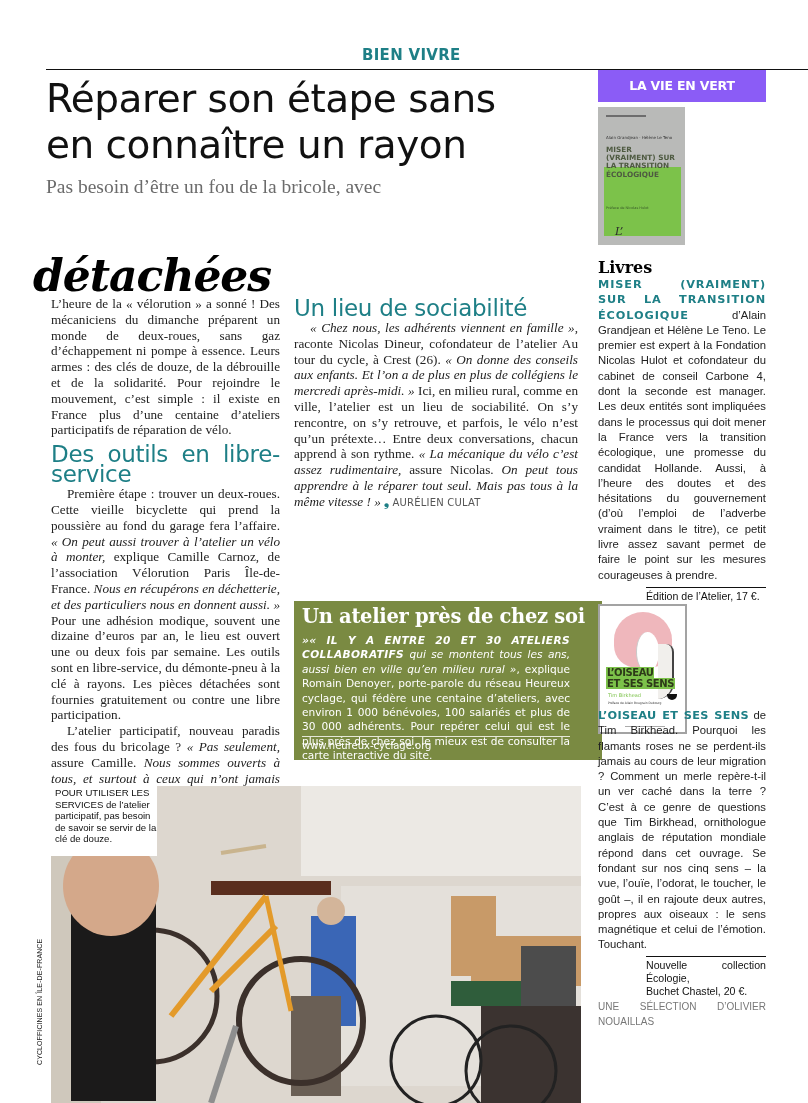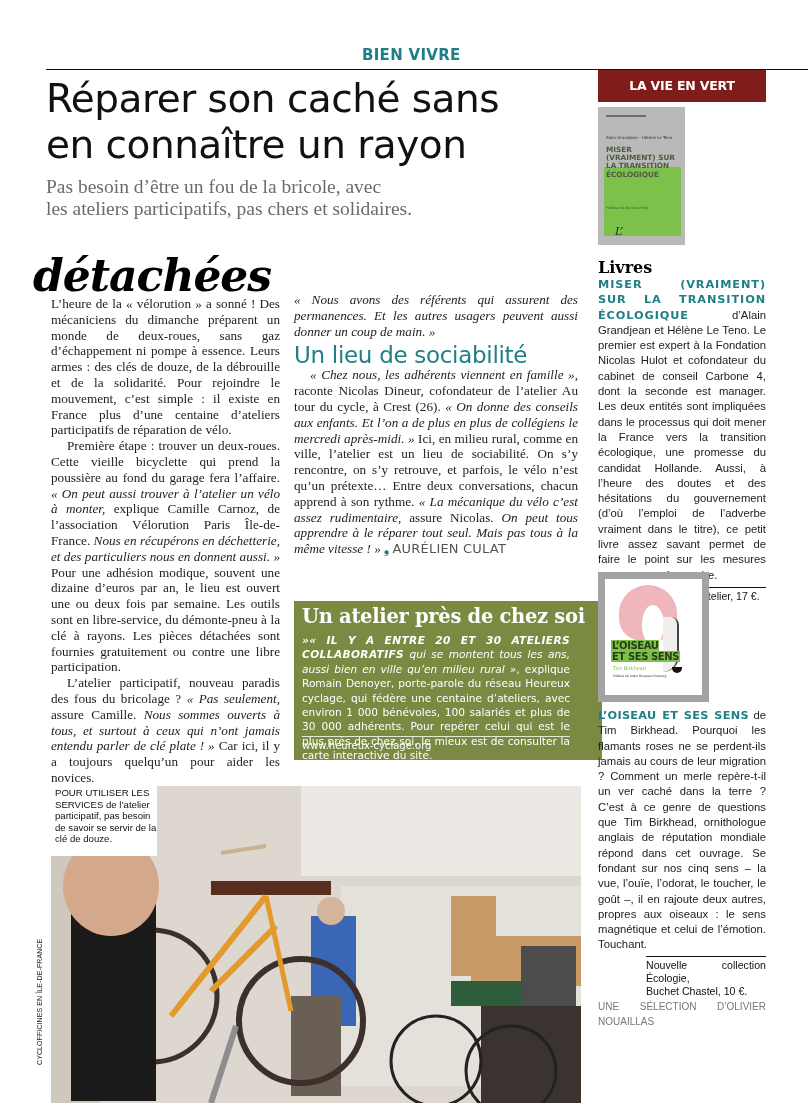--- a/index.html
+++ b/index.html
@@ -7,42 +7,42 @@
   .abs { position:absolute; }
   .rubric { left:362px; top:46px; font-family:"DejaVu Sans", sans-serif; font-weight:bold; font-size:15px; color:#1e7f86; letter-spacing:0.3px; }
   .rule-top { left:46px; top:69px; width:762px; height:1px; background:#111; }
   .title { left:46px; top:76px; width:530px; font-family:"DejaVu Sans", sans-serif; font-size:39px; line-height:46px; color:#111; letter-spacing:-0.5px; }
   .chapo { left:46px; top:176px; width:540px; font-family:"Liberation Serif", serif; font-size:19.5px; line-height:22px; color:#6b6b6b; }
   .col { font-family:"Liberation Serif", serif; font-size:13.2px; line-height:15.8px; color:#222; text-align:justify; hyphens:auto; }
   .col p { margin:0; }
   .ind { text-indent:16px; }
   .dropword { font-family:"DejaVu Serif", serif; font-weight:bold; font-style:italic; font-size:44px; line-height:44px; color:#000; letter-spacing:-1px; }
   .subhead { font-family:"DejaVu Sans", sans-serif; font-size:23px; line-height:20px; color:#1e7f86; font-weight:normal; margin:6px 0 2px 0; letter-spacing:-0.3px; }
-  .sig { font-family:"DejaVu Sans", sans-serif; font-size:13px; color:#555; letter-spacing:0.2px; }
+  .sig { font-family:"DejaVu Sans", sans-serif; font-size:10px; color:#555; letter-spacing:0.2px; }
   .sig-mark { color:#1e7f86; font-weight:bold; font-size:13px; }
   .greenbox { left:294px; top:601px; width:308px; height:159px; background:#7a8a42; color:#fff; padding:0; box-sizing:border-box; }
   .gb-title { position:absolute; left:8px; top:4px; font-family:"DejaVu Serif", serif; font-weight:bold; font-size:19.5px; color:#fff; letter-spacing:-0.3px; }
   .gb-text { position:absolute; left:8px; top:32px; width:268px; font-family:"DejaVu Sans", sans-serif; font-size:10.6px; line-height:14.4px; color:#fff; text-align:justify; }
   .gb-lead { font-weight:bold; font-style:italic; letter-spacing:0.4px;margin-top:7px; }
   .gb-it { font-style:italic; }
   .gb-url { position:absolute; left:8px; top:135px; width:268px; border-top:1px solid #e5e8d8; padding-top:3px; font-family:"DejaVu Sans", sans-serif; font-size:10px; color:#fff; }
   .sidebar-rule { left:598px; top:69px; width:168px; height:1px; background:#111; }
-  .sidebar-head { left:598px; top:70px; width:168px; height:32px; background:#7f1d1d; color:#fff; font-family:"DejaVu Sans", sans-serif; font-weight:bold; font-size:12.5px; line-height:32px; text-align:center; letter-spacing:-0.2px; }
+  .sidebar-head { left:598px; top:70px; width:168px; height:32px; background:#8b5cf6; color:#fff; font-family:"DejaVu Sans", sans-serif; font-weight:bold; font-size:12.5px; line-height:32px; text-align:center; letter-spacing:-0.2px; }
   .book1 { left:598px; top:107px; width:87px; height:138px; background:#b9bab8; overflow:hidden; }
   .book1 .tag { position:absolute; left:8px; top:8px; width:40px; height:2px; background:#6d6d6d; }
   .book1 .auth { position:absolute; left:8px; top:28px; font-family:"DejaVu Sans", sans-serif; font-size:4px; color:#333; }
   .book1 .green { position:absolute; left:6px; top:60px; width:77px; height:69px; background:#7cc24a; }
   .book1 .t { position:absolute; left:8px; top:39px; width:72px; font-family:"DejaVu Sans", sans-serif; font-weight:bold; font-size:7.3px; line-height:8.2px; color:#4e5a41; }
   .book1 .pref { position:absolute; left:8px; top:99px; font-family:"DejaVu Sans", sans-serif; font-size:3.5px; color:#3a5b2b; }
   .book1 .logo { position:absolute; left:17px; top:118px; font-family:"DejaVu Serif", serif; font-size:11px; color:#2b2b2b; font-style:italic; }
   .side-text { font-family:"Liberation Sans", sans-serif; font-size:11.3px; line-height:15.3px; color:#222; text-align:justify; }
   .side-section { left:598px; top:258px; font-family:"DejaVu Serif", serif; font-weight:bold; font-size:16px; color:#000;text-align:right; }
   .side-booktitle { font-family:"DejaVu Sans", sans-serif; font-weight:bold; color:#1e7f86; font-size:11.3px; letter-spacing:0.9px; }
   .side-ref { font-family:"Liberation Sans", sans-serif; font-size:10.6px; line-height:13px; color:#111; border-top:1px solid #111; padding-top:2px;margin-left:48px; }
-  .book2 { left:598px; top:572px; width:111px; height:130px; background:#fff; border:7px solid #a3a3a3; box-sizing:border-box; overflow:hidden; }
+  .book2 { left:598px; top:604px; width:89px; height:130px; background:#fff; border:2px solid #a3a3a3; box-sizing:border-box; overflow:hidden; }
   .book2 .pink { position:absolute; left:14px; top:6px; width:58px; height:56px; border-radius:50% 50% 40% 40%; background:#efb7bc; }
   .book2 .neck { position:absolute; left:36px; top:26px; width:22px; height:40px; border-radius:50%; background:#fff; border-left:1px solid #c9c9c9; }
   .book2 .beak { position:absolute; left:58px; top:38px; width:14px; height:55px; background:#f1efec; border-right:2px solid #444; border-radius:0 20px 40px 0; }
   .book2 .beak-tip { position:absolute; left:67px; top:88px; width:10px; height:6px; background:#111; border-radius:0 0 6px 6px; }
   .book2 .t { position:absolute; left:6px; top:62px; font-family:"DejaVu Sans", sans-serif; font-weight:bold; font-size:10px; line-height:10.5px; color:#2d3a18; letter-spacing:-0.4px; }
   .book2 .t span { background:#7cc24a; padding:0 1px; }
   .book2 .au { position:absolute; left:8px; top:86px; font-family:"DejaVu Sans", sans-serif; font-size:5px; color:#7cc24a; }
   .book2 .pr { position:absolute; left:8px; top:95px; font-family:"DejaVu Sans", sans-serif; font-size:3px; color:#333; }
   .book2 .ed { position:absolute; left:25px; top:120px; width:40px; height:1px; background:#aaa; }
   .photo { left:51px; top:786px; width:530px; height:317px; overflow:hidden; background:linear-gradient(180deg,#e9e6e0 0%,#d8d2ca 40%,#b7aea5 70%,#5a4f48 100%); }
@@ -50,37 +50,36 @@
   .caption { left:55px; top:787px; width:103px; font-family:"Liberation Sans", sans-serif; font-size:9.6px; line-height:11.6px; color:#111; }
   .credit { left:36px; top:915px; width:150px; height:12px; transform-origin:0 0; transform:rotate(-90deg) translate(-150px,0); font-family:"Liberation Sans", sans-serif; font-size:7px; color:#222; letter-spacing:0.1px; white-space:nowrap; }
 </style>
 </head>
 <body>
 
 <div class="abs rubric">BIEN VIVRE</div>
 <div class="abs rule-top"></div>
 
 <div class="abs title">
-  <div>Réparer son caché sans</div>
+  <div>Réparer son étape sans</div>
   <div>en connaître un rayon</div>
 </div>
 <div class="abs chapo">
   <div>Pas besoin d’être un fou de la bricole, avec</div>
-  <div>les ateliers participatifs, pas chers et solidaires.</div>
 </div>
 
 <div class="abs col" style="left:51px; top:254px; width:229px;">
   <div class="dropword" style="float:left; margin:0 4px 0 -18px; height:42px;">détachées</div>
   <p style="padding-top:28px; margin-top:0;"><span>L’heure de la « vélorution » a sonné ! Des mécaniciens du dimanche préparent un monde de deux-roues, sans gaz d’échappement ni pompe à essence. Leurs armes : des clés de douze, de la débrouille et de la solidarité. Pour rejoindre le mouvement, c’est simple : il existe en France plus d’une centaine d’ateliers participatifs de réparation de vélo.</span></p>
+  <div class="subhead">Des outils en libre-service</div>
   <p class="ind"><span>Première étape : trouver un deux-roues. Cette vieille bicyclette qui prend la poussière au fond du garage fera l’affaire. </span><i>« On peut aussi trouver à l’atelier un vélo à monter,</i><span> explique Camille Carnoz, de l’association Vélorution Paris Île-de-France. </span><i>Nous en récupérons en déchetterie, et des particuliers nous en donnent aussi. »</i><span> Pour une adhésion modique, souvent une dizaine d’euros par an, le lieu est ouvert une ou deux fois par semaine. Les outils sont en libre-service, du démonte-pneu à la clé à rayons. Les pièces détachées sont fournies gratuitement ou contre une libre participation.</span></p>
   <p class="ind"><span>L’atelier participatif, nouveau paradis des fous du bricolage ? </span><i>« Pas seulement,</i><span> assure Camille. </span><i>Nous sommes ouverts à tous, et surtout à ceux qui n’ont jamais entendu parler de clé plate ! »</i><span> Car ici, il y a toujours quelqu’un pour aider les novices.</span></p>
 </div>
 
 <div class="abs col" style="left:294px; top:292px; width:284px;">
-  <p><i>« Nous avons des référents qui assurent des permanences. Et les autres usagers peuvent aussi donner un coup de main. »</i></p>
   <div class="subhead">Un lieu de sociabilité</div>
   <p class="ind"><i>« Chez nous, les adhérents viennent en famille »</i><span>, raconte Nicolas Dineur, cofondateur de l’atelier Au tour du cycle, à Crest (26). </span><i>« On donne des conseils aux enfants. Et l’on a de plus en plus de collégiens le mercredi après-midi. »</i><span> Ici, en milieu rural, comme en ville, l’atelier est un lieu de sociabilité. On s’y rencontre, on s’y retrouve, et parfois, le vélo n’est qu’un prétexte… Entre deux conversations, chacun apprend à son rythme. </span><i>« La mécanique du vélo c’est assez rudimentaire,</i><span> assure Nicolas. </span><i>On peut tous apprendre à le réparer tout seul. Mais pas tous à la même vitesse ! »</i> <span class="sig-mark">❟</span> <span class="sig">AURÉLIEN CULAT</span></p>
 </div>
 
 <div class="abs greenbox">
   <div class="gb-title">Un atelier près de chez soi</div>
   <div class="gb-text"><span class="gb-lead">»« IL Y A ENTRE 20 ET 30 ATELIERS COLLABORATIFS</span><span class="gb-it"> qui se montent tous les ans, aussi bien en ville qu’en milieu rural »</span><span>, explique Romain Denoyer, porte-parole du réseau Heureux cyclage, qui fédère une centaine d’ateliers, avec environ 1 000 bénévoles, 100 salariés et plus de 30 000 adhérents. Pour repérer celui qui est le plus près de chez soi, le mieux est de consulter la carte interactive du site.</span></div>
   <div class="gb-url">www.heureux-cyclage.org</div>
 </div>
 
@@ -111,21 +110,21 @@
   <div class="t"><span>L’OISEAU</span><br><span>ET SES SENS</span></div>
   <div class="au">Tim Birkhead</div>
   <div class="pr">Préface de Allain Bougrain Dubourg</div>
   <div class="ed"></div>
 </div>
 
 <div class="abs side-text" style="left:598px; top:708px; width:168px;">
   <span class="side-booktitle" style="letter-spacing:0.3px;">L’OISEAU ET SES SENS</span><span> de Tim Birkhead. Pourquoi les flamants roses ne se perdent-ils jamais au cours de leur migration ? Comment un merle repère-t-il un ver caché dans la terre ? C’est à ce genre de questions que Tim Birkhead, ornithologue anglais de réputation mondiale répond dans cet ouvrage. Se fondant sur nos cinq sens – la vue, l’ouïe, l’odorat, le toucher, le goût –, il en rajoute deux autres, propres aux oiseaux : le sens magnétique et celui de l’émotion. Touchant.</span>
   <div class="side-ref" style="margin-top:3px;">
     <div>Nouvelle collection Écologie,</div>
-    <div>Buchet Chastel, 10 €.</div>
+    <div>Buchet Chastel, 20 €.</div>
   </div>
   <div style="font-size:10px; color:#777; margin-top:1px;">UNE SÉLECTION D’OLIVIER NOUAILLAS</div>
 </div>
 
 <div class="abs photo">
   <svg width="530" height="317" viewBox="0 0 530 317">
     <rect x="0" y="0" width="530" height="317" fill="#ddd7cf"></rect>
     <rect x="250" y="0" width="280" height="90" fill="#ece9e4"></rect>
     <rect x="160" y="95" width="120" height="14" fill="#5a2e1e"></rect>
     <rect x="290" y="100" width="280" height="200" fill="#e4e0da"></rect>

